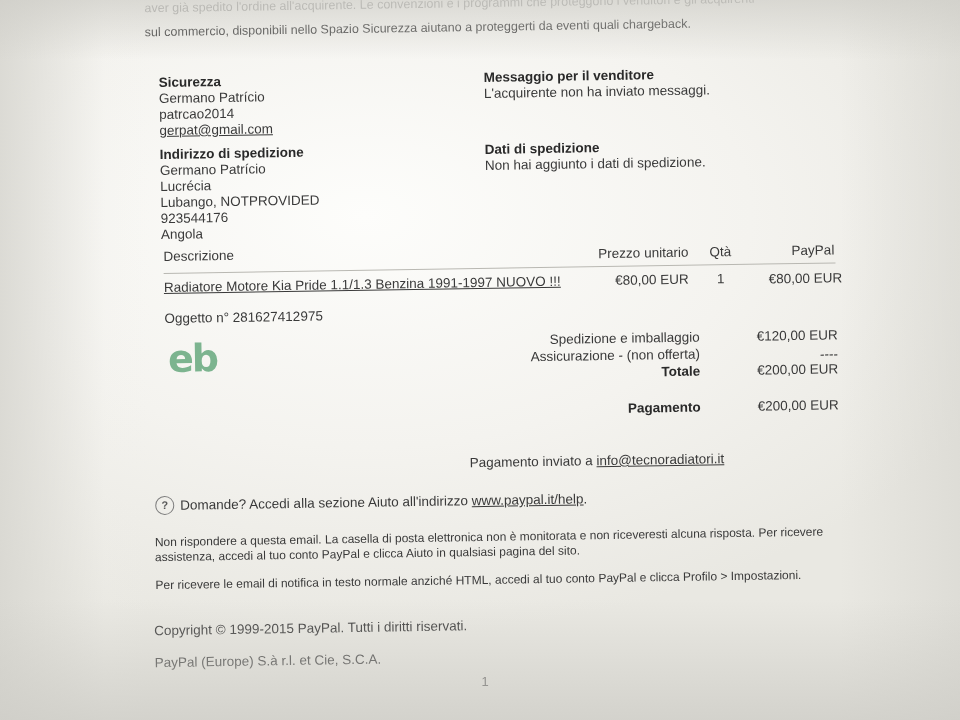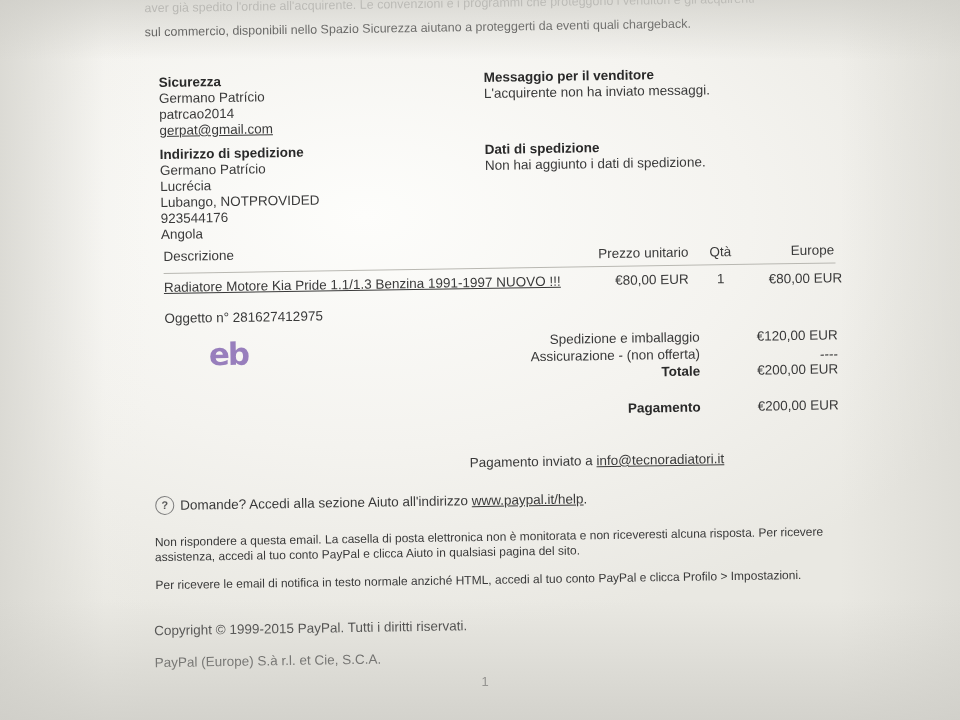--- a/index.html
+++ b/index.html
@@ -98,27 +98,26 @@
   .col-price { left: 590px; width: 100px; text-align: right; }
   .col-qty   { left: 700px; width: 44px; text-align: center; }
   .col-amt   { left: 770px; width: 66px; text-align: right; }
 
   .right { text-align: right; }
 
   
   #logo {
     position: absolute;
     left: 168px; top: 332px;
-    font-size: 31px;
+    font-size: 38px;
     font-weight: bold;
     letter-spacing: -2px;
-    color: #4c1d95;
+    color: #15803d;
     opacity: .55;
     font-family: "DejaVu Sans", sans-serif;
-    margin-left: 41px;
   }
 
   
   .qicon {
     position: absolute;
     left: 153px; top: 491px;
     width: 17px; height: 17px;
     border: 1px solid #7d7d7d;
     border-radius: 50%;
     color: #5a5a5a;
@@ -167,21 +166,21 @@
 
   <div class="blk t bold" style="left:488px; top:70px;">Messaggio per il venditore</div>
   <div class="blk t" style="left:488px; top:86px;">L'acquirente non ha inviato messaggi.</div>
 
   <div class="blk t bold" style="left:488px; top:142px;">Dati di spedizione</div>
   <div class="blk t" style="left:488px; top:158px;">Non hai aggiunto i dati di spedizione.</div>
 
   <div class="blk t col-desc" style="top:244px;text-align:center;">Descrizione</div>
   <div class="blk t col-price" style="top:248px;">Prezzo unitario</div>
   <div class="blk t col-qty" style="top:248px;">Qtà</div>
-  <div class="blk t col-amt" style="top:248px;">Europe</div>
+  <div class="blk t col-amt" style="top:248px;">PayPal</div>
 
   <div class="rule" style="left:165px; top:268px; width:672px;"></div>
 
   <div class="blk t u wrap col-desc" style="top:274px; width:400px; line-height:17px;">Radiatore Motore Kia Pride 1.1/1.3 Benzina 1991-1997 NUOVO !!!</div>
   <div class="blk t col-desc" style="top:306px;">Oggetto n° 281627412975</div>
 
   <div class="blk t col-price" style="top:275px;">€80,00 EUR</div>
   <div class="blk t col-qty" style="top:275px;">1</div>
   <div class="blk t col-amt" style="top:275px; line-height:17px;">€80,00 EUR</div>
 

